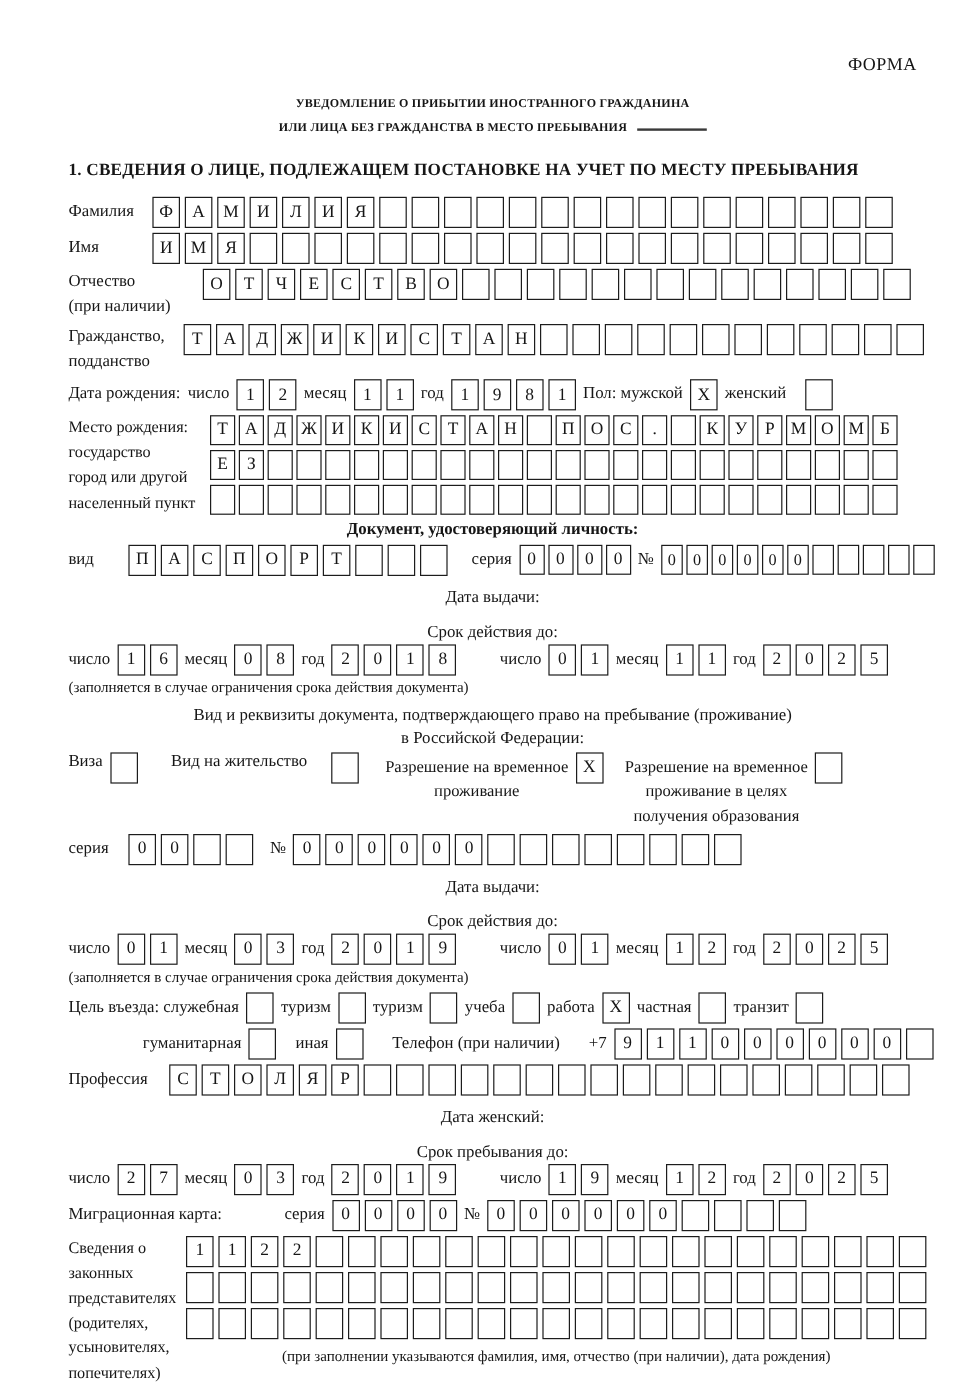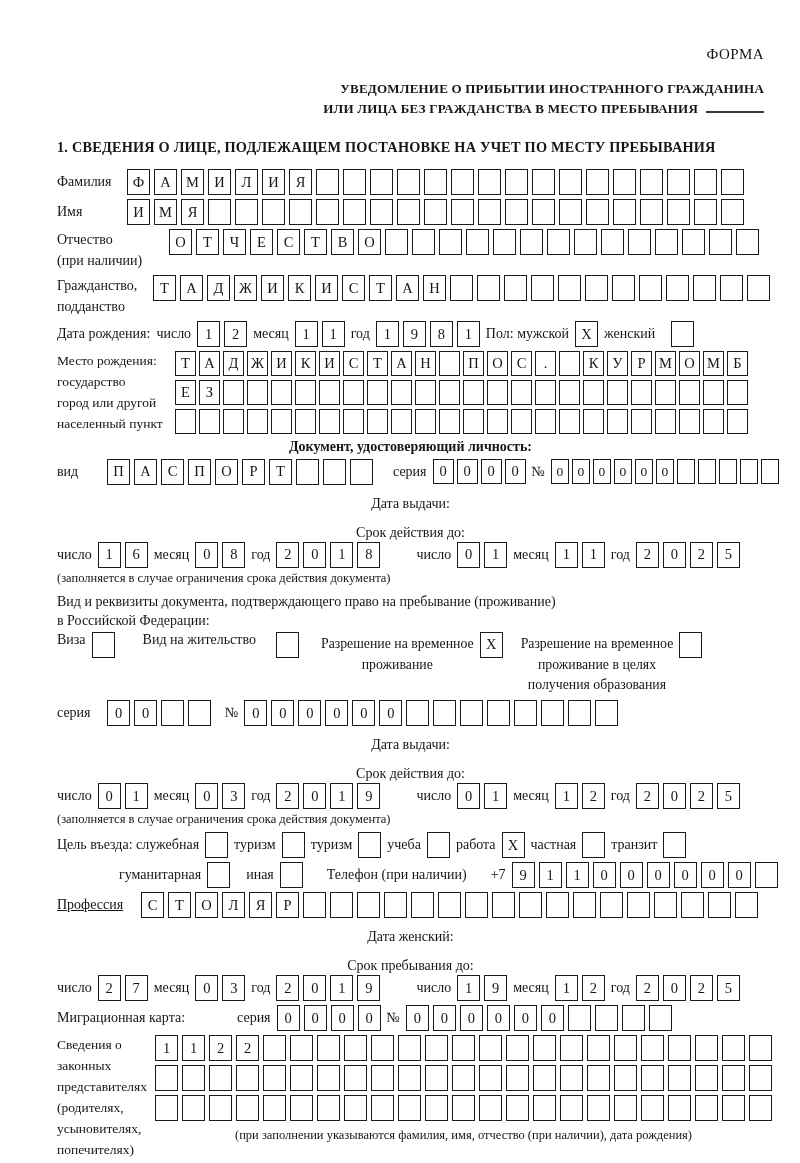--- a/index.html
+++ b/index.html
@@ -2,27 +2,27 @@
 <html><head>
 <meta charset="utf-8">
 <style>
   html,body{margin:0;padding:0;}
   body{width:800px;height:1163px;background:#ffffff;color:#161616;
        font-family:"Liberation Serif","DejaVu Serif",serif;overflow:hidden;}
   .page{padding:30px 36px 0 57px;box-sizing:border-box;width:800px;}
   .appendix{margin-left:auto;width:196px;font-size:13.5px;line-height:1.4;}
   .appendix .sub{font-size:12.5px;margin-top:4px;line-height:1.35;}
   .forma{text-align:right;font-weight:normal;font-size:15px;margin-top:16px;letter-spacing:.4px;}
-  .title{text-align:right;font-weight:bold;font-size:13px;margin-top:16px;line-height:1.55;letter-spacing:.2px;}
+  .title{text-align:center;font-weight:bold;font-size:10px;margin-top:16px;line-height:1.55;letter-spacing:.2px;}
   .blank{display:inline-block;width:58px;border-bottom:2px solid #3a3a3a;height:12px;margin-left:8px;}
   .sec{font-weight:bold;font-size:14.3px;margin-top:20px;margin-bottom:13px;letter-spacing:.2px;}
   .frow{display:flex;align-items:center;gap:6px;margin-bottom:4px;font-size:14px;}
   .frow.top{align-items:flex-start;}
   .frow.h{display:block;text-align:center;font-weight:bold;margin:1px 0 4px;font-size:14px;}
-  .frow.p{display:block;margin:3px 0 3px;}
+  .frow.p{display:block;margin:3px 0 3px;text-align:center;}
   .frow.p.mt{margin-top:8px;}
   .frow.hdr{margin:2px 0 1px;flex-direction:column;}
   .frow.note{display:block;text-align:left;font-size:12.5px;margin:-1px 14px 5px 0;}
   .lbl{white-space:nowrap;flex-shrink:0;}
   .lbl2{flex-shrink:0;line-height:1.5;white-space:nowrap;}
   .stack{text-align:center;line-height:1.5;padding-top:2px;font-size:13.8px;flex-shrink:0;}
   .gap{display:inline-block;flex-shrink:0;height:1px;}
   .cellgrp{display:inline-flex;gap:4px;flex-shrink:0;}
   .cell{display:inline-flex;align-items:center;justify-content:center;width:23px;height:26px;
         border:1.6px solid #1c1c1c;box-sizing:border-box;font-size:14.5px;background:#fff;flex-shrink:0;}
@@ -489,21 +489,21 @@
           <span class="cell">0</span>
           <span class="cell">0</span>
           <span class="cell">0</span>
           <span class="cell">0</span>
           <span class="cell">0</span>
           <span class="cell">0</span>
           <span class="cell"></span>
         </span>
       </div>
       <div class="frow seg">
-        <span class="lbl" style="width: 78px; text-decoration: underline;">Профессия</span>
+        <span class="lbl" style="width: 78px;">Профессия</span>
         <span class="cellgrp">
           <span class="cell">С</span>
           <span class="cell">Т</span>
           <span class="cell">О</span>
           <span class="cell">Л</span>
           <span class="cell">Я</span>
           <span class="cell">Р</span>
           <span class="cell"></span>
           <span class="cell"></span>
           <span class="cell"></span>

